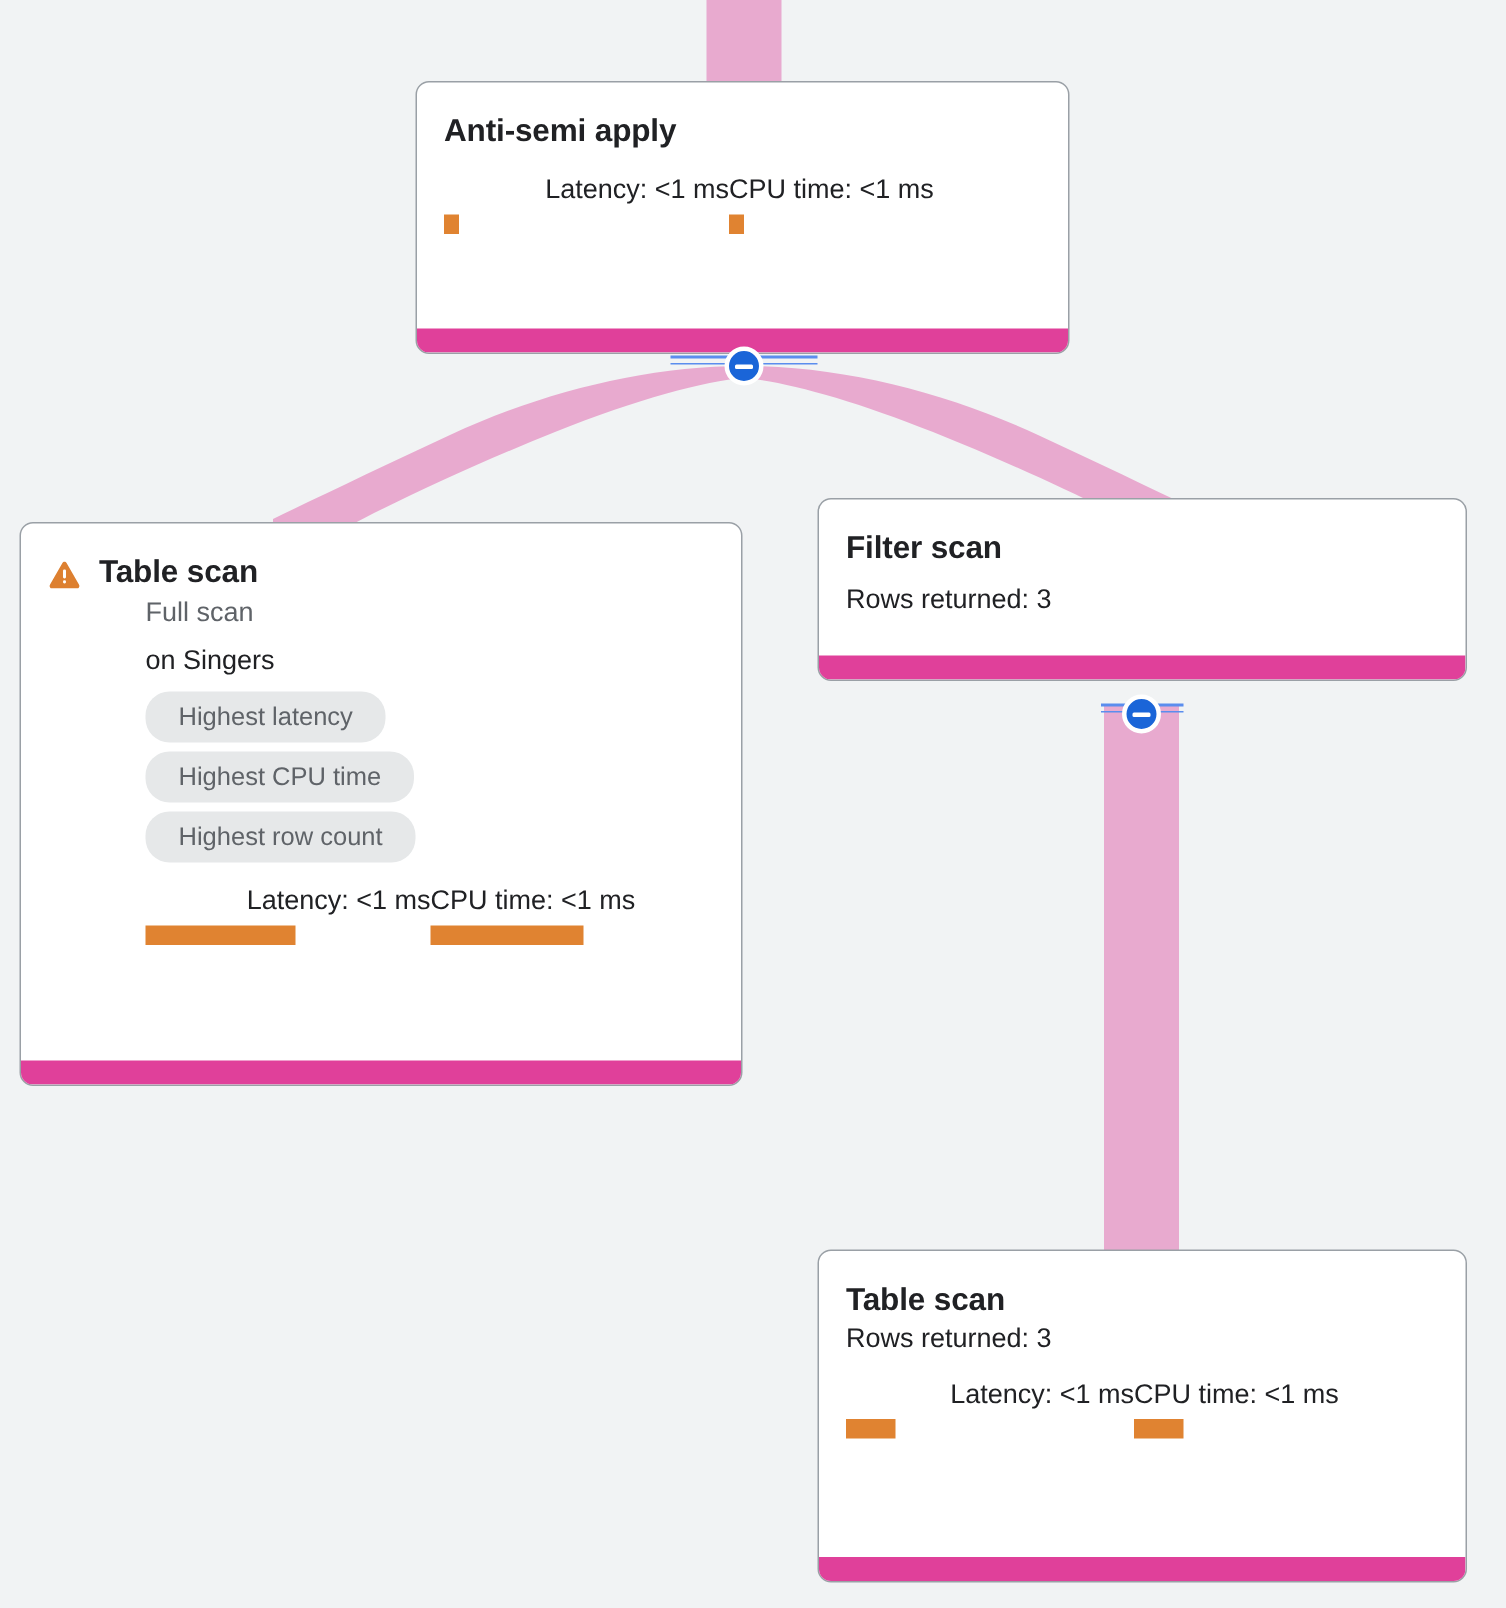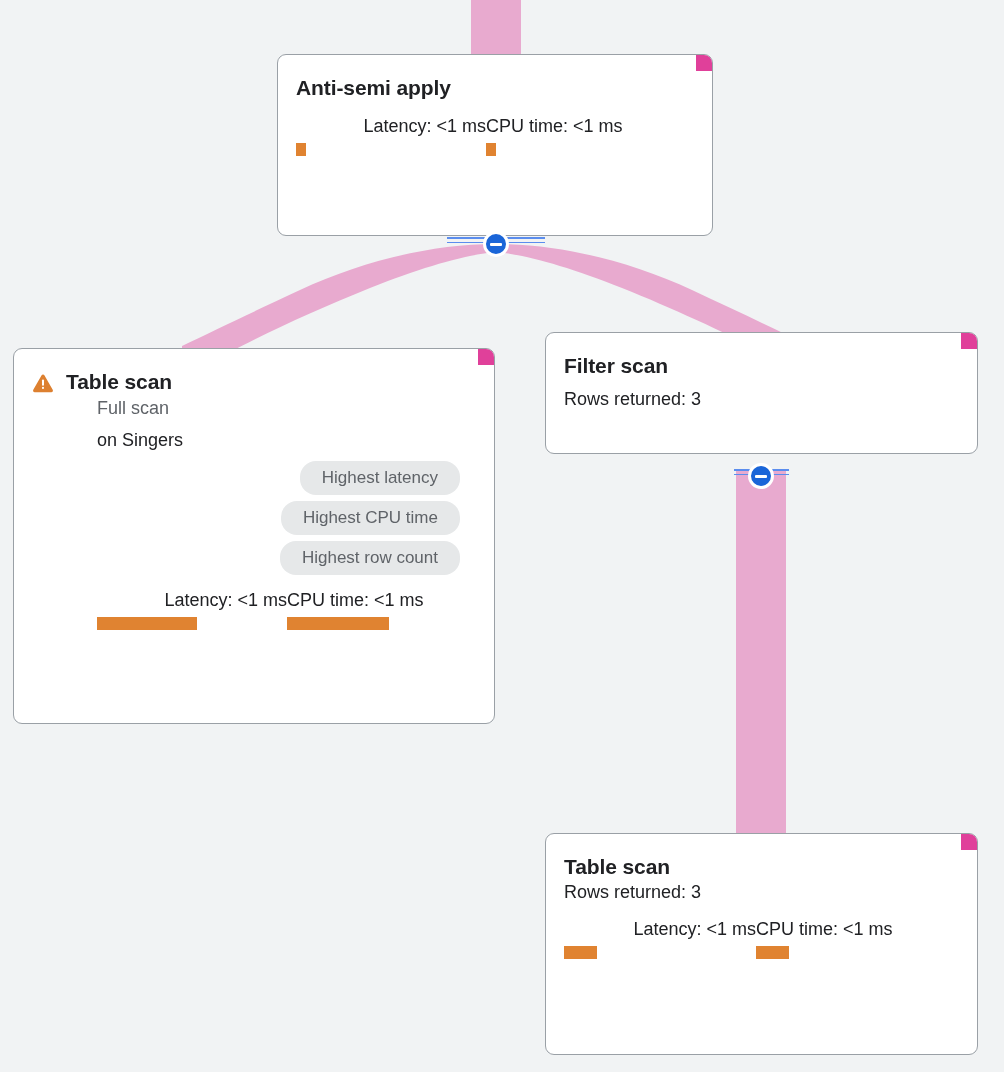--- a/index.html
+++ b/index.html
@@ -30,20 +30,21 @@
   }
   
   .node {
     position: absolute;
     background: #ffffff;
     border: 1px solid #9aa0a6;
     border-radius: 9px;
     box-sizing: border-box;
     overflow: hidden;
     display: flex;
+    flex-direction: column;
   }
   .node-body {
     flex: 1 1 auto;
     padding: 20px 18px 14px 18px;
     box-sizing: border-box;
   }
   .node-footer {
     height: 16px;
     flex: 0 0 16px;
     background: #e0409a;
@@ -78,21 +79,21 @@
     margin-top: 0;
   }
   .indent-block {
     padding-left: 65px;
     box-sizing: border-box;
   }
   .chips {
     margin-top: 7px;
     display: flex;
     flex-direction: column;
-    align-items: flex-end;
+    align-items: flex-start;
     gap: 6px;
   }
   .chip {
     background: #e6e8e9;
     color: #5f6368;
     font-size: 17px;
     line-height: 20px;
     border-radius: 16px;
     padding: 7px 22px;
     white-space: nowrap;

